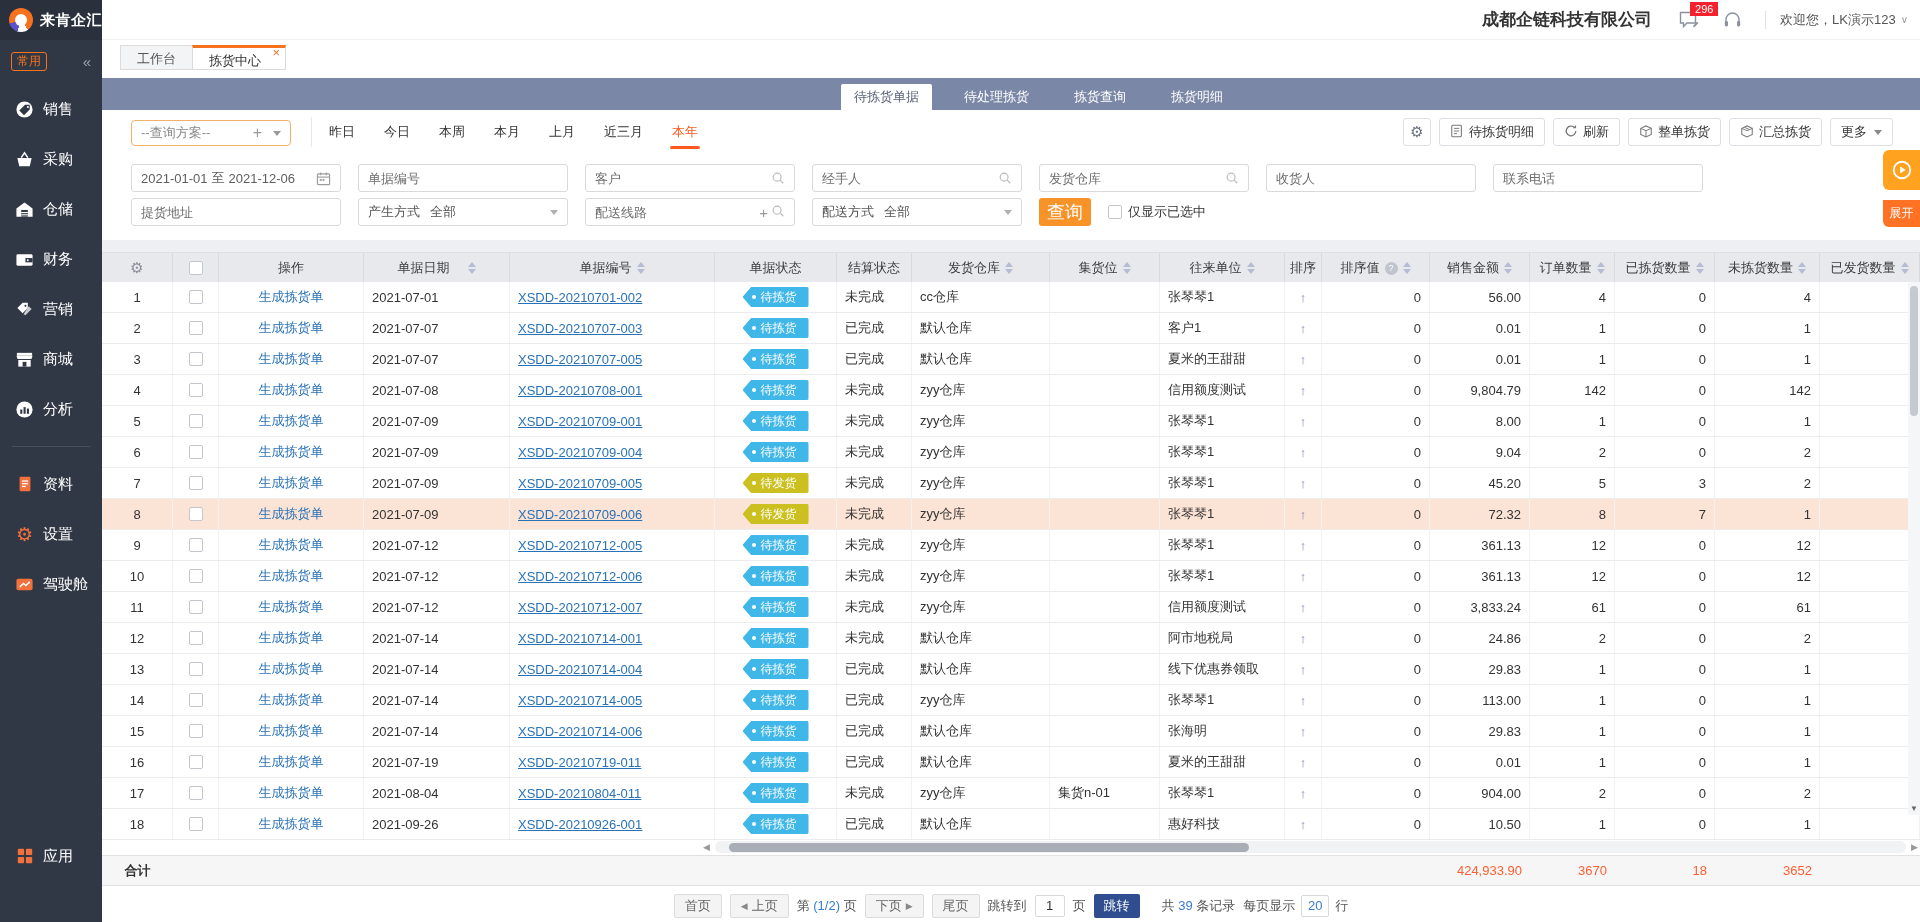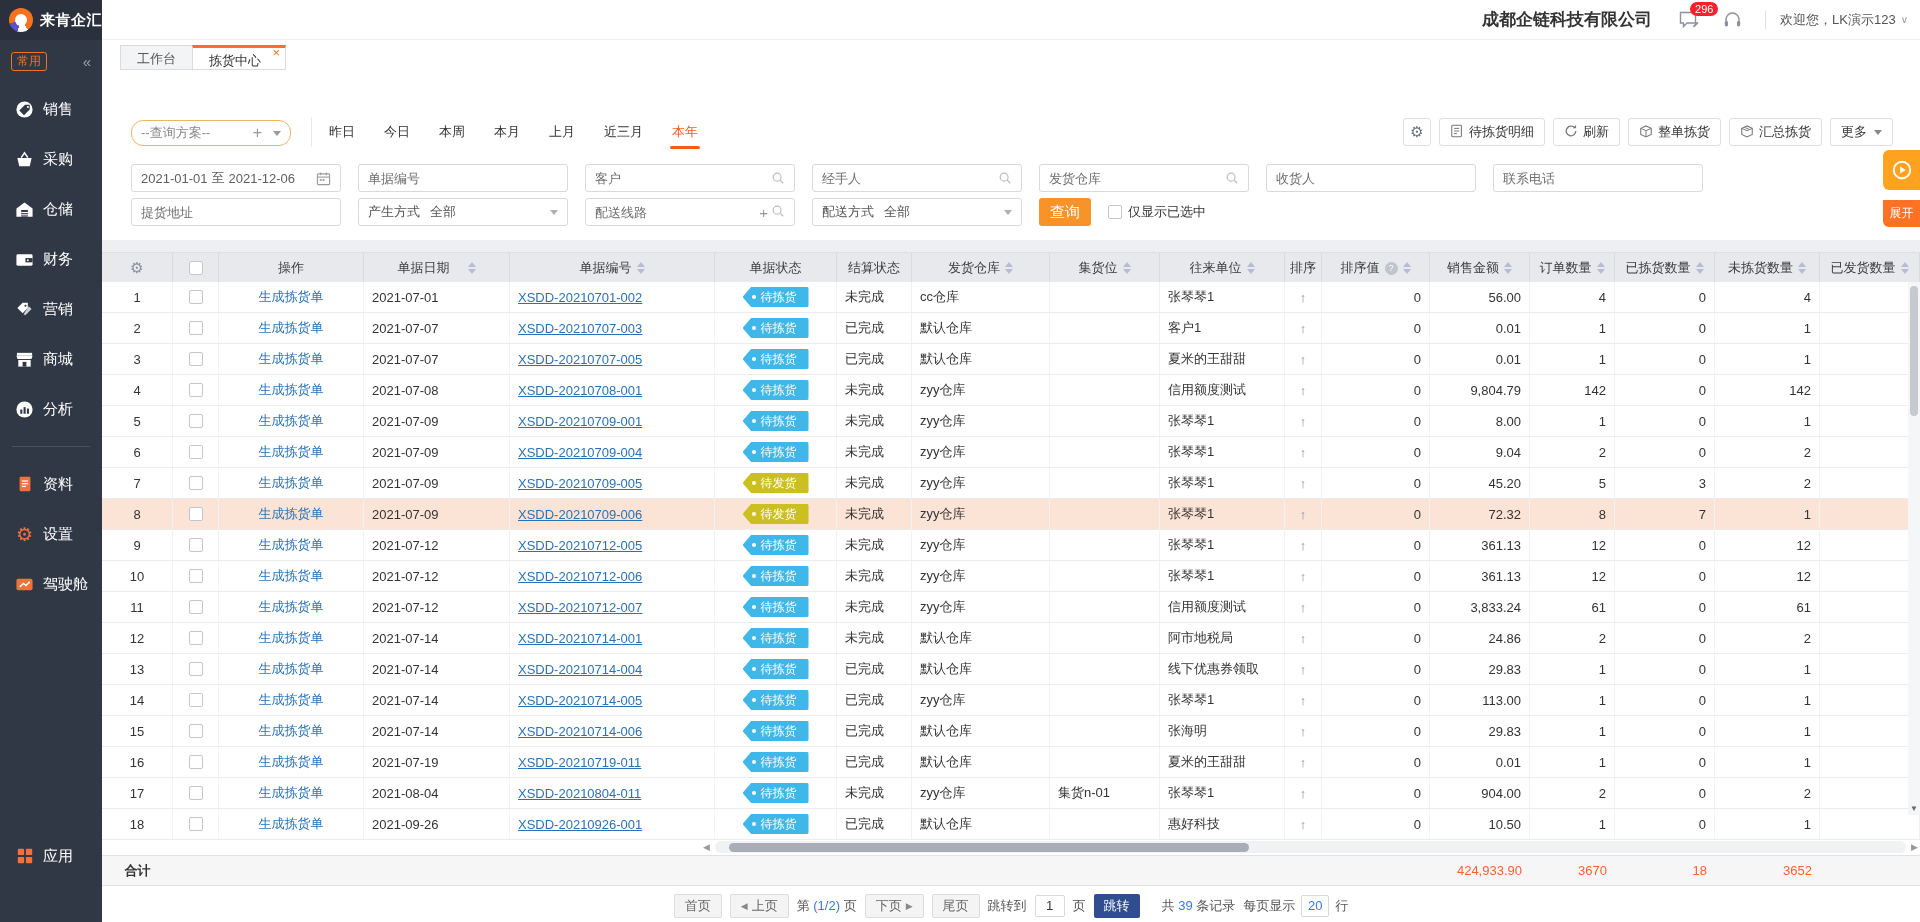--- a/index.html
+++ b/index.html
@@ -19,41 +19,41 @@
   .nav-item .ic{width:19px;height:19px;display:inline-flex;align-items:center;justify-content:center;flex:0 0 19px;}
   .nav-divider{height:1px;background:#49505e;margin:12px 12px;}
   .nav-bottom{position:absolute;top:831px;left:0;right:0;}
   .gear-glyph{font-size:19px;line-height:19px;color:#f1703c;}
   .ic svg{display:block;}
 
   
   .topbar{position:absolute;left:102px;top:0;right:0;height:40px;background:#fff;display:flex;align-items:center;justify-content:flex-end;padding-right:12px;box-sizing:border-box;border-bottom:1px solid #f2f2f2;}
   .company{font-size:17px;font-weight:bold;color:#333;margin-right:26px;}
   .top-ic{position:relative;margin-right:22px;display:flex;align-items:center;}
-  .msg-badge{position:absolute;top:-8px;left:12px;background:#f5222d;color:#fff;font-size:11px;line-height:14px;padding:0 5px;border-radius:7px;}
+  .msg-badge{position:absolute;top:-8px;left:12px;background:#f5222d;color:#fff;font-size:11px;line-height:14px;padding:0 5px;border-radius:0;}
   .top-divider{width:1px;height:18px;background:#e2e2e2;margin-right:14px;}
   .welcome{font-size:13px;color:#555;display:flex;align-items:center;gap:5px;cursor:pointer;}
   .welcome .caret{font-size:10px;color:#999;}
 
   
   .wtabs{position:absolute;left:102px;top:40px;right:0;height:38px;background:#fff;}
   .wtab{position:absolute;top:5px;height:25px;line-height:25px;padding:0 16px;font-size:13px;color:#555;background:#f3f4f5;border:1px solid #dbdbdb;box-sizing:border-box;cursor:pointer;}
   .wtab.t0{left:18px;}
   .wtab.t1{left:90px;background:#fff;border-top:3px solid #f6721f;color:#333;padding-right:24px;}
   .wtab .x{position:absolute;right:5px;top:-2px;color:#f6721f;font-size:13px;line-height:13px;cursor:pointer;}
 
   
   .band{position:absolute;left:102px;top:78px;right:0;height:32px;background:#7b87a7;display:flex;align-items:flex-end;}
   .band-tabs{display:flex;margin-left:739px;gap:19px;}
   .btab{height:26px;line-height:26px;padding:0 13px;color:#fff;font-size:13px;border-radius:2px 2px 0 0;cursor:pointer;white-space:nowrap;}
   .btab.active{background:#fff;color:#5a6378;}
 
   
   .fpanel{position:absolute;left:102px;top:110px;right:0;height:130px;background:#fff;}
-  .scheme{position:absolute;left:29px;top:10px;width:160px;height:26px;border:1px solid #f0b269;border-radius:12px;display:flex;align-items:center;padding:6px 9px;box-sizing:border-box;color:#8a8a8a;font-size:13px;background:#fff;cursor:pointer;}
+  .scheme{position:absolute;left:29px;top:10px;width:160px;height:26px;border:1px solid #f0b269;border-radius:4px;display:flex;align-items:center;padding:6px 9px;box-sizing:border-box;color:#8a8a8a;font-size:13px;background:#fff;cursor:pointer;}
   .scheme .plus{margin-left:auto;color:#999;font-size:16px;line-height:16px;}
   .scheme .caret{margin-left:11px;width:0;height:0;border-left:4px solid transparent;border-right:4px solid transparent;border-top:5px solid #9a9a9a;}
   .vline{position:absolute;left:209px;top:7px;width:1px;height:30px;background:#e8e8e8;}
   .qdates{position:absolute;left:227px;top:10px;height:26px;display:flex;align-items:center;gap:29px;font-size:13px;color:#333;}
   .qd{cursor:pointer;position:relative;padding-bottom:2px;}
   .qd.active{color:#ff5a1e;}
   .qd.active::after{content:"";position:absolute;left:-2px;right:-2px;bottom:-6px;height:3px;background:#ff5a1e;border-radius:2px;}
   .abuttons{position:absolute;right:27px;top:8px;display:flex;gap:8px;}
   .abtn{height:28px;border:1px solid #dcdfe3;border-radius:3px;background:#fff;display:flex;align-items:center;gap:5px;padding:0 10px;font-size:13px;color:#333;box-sizing:border-box;cursor:pointer;white-space:nowrap;}
   .abtn.sq{width:28px;justify-content:center;padding:0;}
@@ -62,21 +62,21 @@
   .frow1{position:absolute;left:29px;top:54px;display:flex;gap:17px;}
   .frow2{position:absolute;left:29px;top:88px;display:flex;gap:17px;align-items:center;}
   .fbox{width:210px;height:28px;border:1px solid #d9d9d9;border-radius:3px;box-sizing:border-box;display:flex;align-items:center;padding:0 9px;font-size:13px;color:#5e5e5e;background:#fff;gap:4px;}
   .fbox input{border:none;outline:none;flex:1;font:inherit;color:#555;min-width:0;background:transparent;padding:0;}
   .fbox input::placeholder{color:#6d6d6d;opacity:1;}
   .fbox .tail{margin-left:auto;display:flex;align-items:center;gap:3px;}
   .selcaret{width:0;height:0;border-left:4px solid transparent;border-right:4px solid transparent;border-top:5px solid #b0b0b0;}
   .sel-label{color:#555;}
   .sel-value{color:#555;margin-left:6px;}
   .plus-ic{color:#999;font-size:15px;line-height:15px;}
-  .search-btn{width:52px;height:28px;background:#f8932a;color:#fff;font-size:15px;border:none;border-radius:3px;display:flex;align-items:center;justify-content:center;cursor:pointer;}
+  .search-btn{width:52px;height:28px;background:#f8932a;color:#fff;font-size:18px;border:none;border-radius:3px;display:flex;align-items:center;justify-content:center;cursor:pointer;}
   .onlysel{display:flex;align-items:center;gap:6px;font-size:13px;color:#333;}
   .cb{width:14px;height:14px;border:1px solid #c3c6cc;border-radius:2px;background:#fff;box-sizing:border-box;display:inline-block;cursor:pointer;}
 
   .gap-strip{position:absolute;left:102px;top:240px;right:0;height:12px;background:#edeff2;}
 
   
   .thead{position:absolute;left:102px;top:252px;right:0;height:30px;display:flex;background:#e7e9ed;border-top:1px solid #dde0e5;box-sizing:border-box;}
   .hcell{box-sizing:border-box;height:30px;display:flex;align-items:center;justify-content:center;gap:5px;font-size:13px;color:#3c3c3c;border-right:1px solid #d8dbe0;overflow:hidden;white-space:nowrap;}
   .hcell .gear{font-size:15px;color:#8a8f99;cursor:pointer;}
   .sorter{display:inline-flex;flex-direction:column;gap:2px;cursor:pointer;}
@@ -284,20 +284,28 @@
   <div class="wtabs">
     <div class="wtab t0">
       <span>工作台</span>
     </div>
     <div class="wtab t1">
       <span>拣货中心</span>
       <span class="x">×</span>
     </div>
   </div>
 
+  <div class="band">
+    <div class="band-tabs">
+      <div class="btab active">待拣货单据</div>
+      <div class="btab">待处理拣货</div>
+      <div class="btab">拣货查询</div>
+      <div class="btab">拣货明细</div>
+    </div>
+  </div>
 
   <div class="fpanel">
     <div class="scheme">
       <span>--查询方案--</span>
       <span class="plus">+</span>
       <span class="caret"></span>
     </div>
     <div class="vline"></div>
     <div class="qdates">
       <span class="qd">昨日</span>

